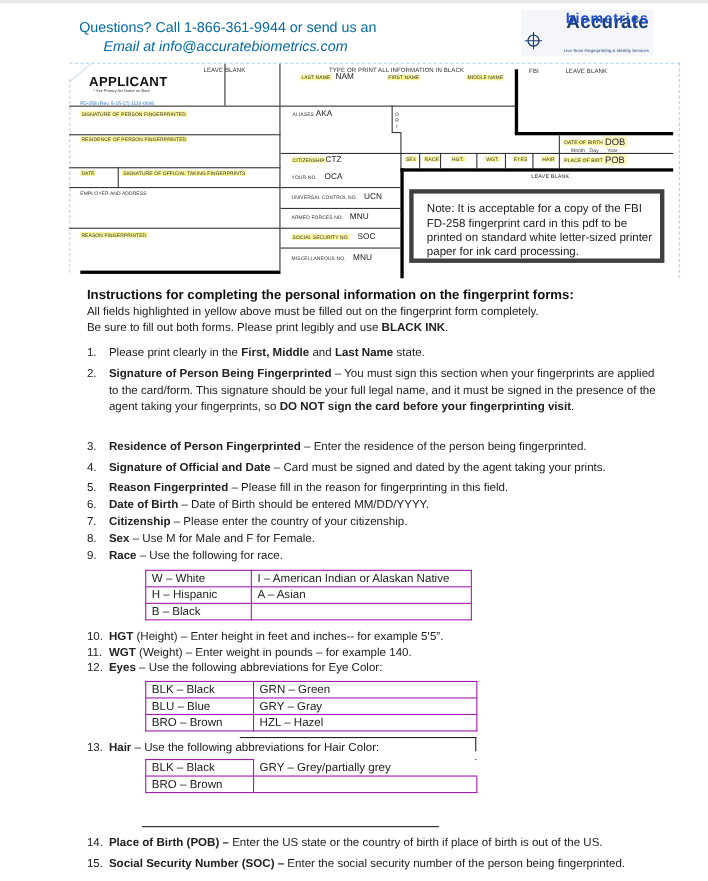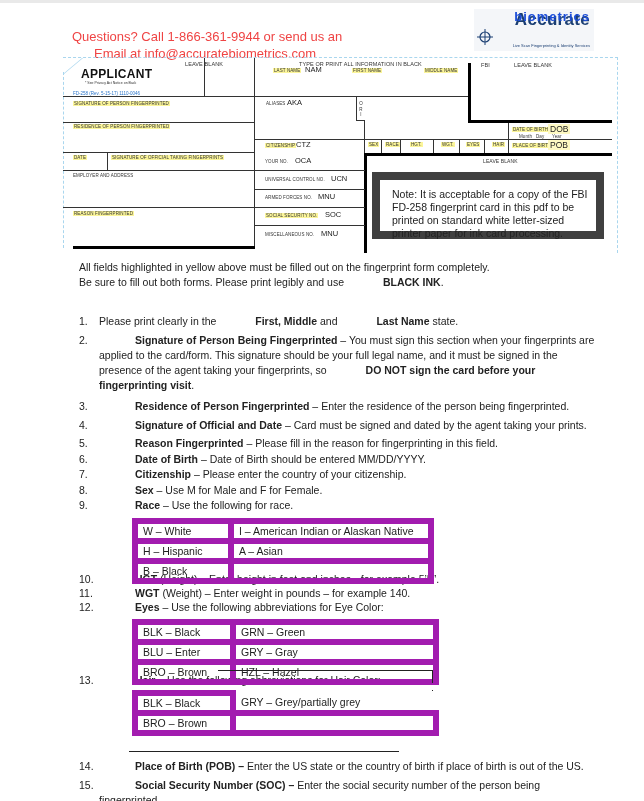--- a/index.html
+++ b/index.html
@@ -2,22 +2,22 @@
 <html><head>
 <meta charset="utf-8">
 <style>
   * { box-sizing: border-box; margin: 0; padding: 0; }
   html, body { width: 644px; height: 801px; background: #ffffff; overflow: hidden; }
   body { font-family: "Liberation Sans", sans-serif; color: #111; position: relative; }
 
   .topbar { position: absolute; left: 0; top: 0; width: 644px; height: 3px; background: #e9e9e9; }
 
   
-  .contact { position: absolute; left: 72px; top: 28px; font-size: 13px; line-height: 17px; color: #ef4444; }
-  .contact .l2 { padding-left: 22px; }
+  .contact { position: absolute; left: 72px; top: 16px; font-size: 13px; line-height: 17px; color: #0369a1; }
+  .contact .l2 { padding-left: 22px; font-style: italic; }
 
   .logo { position: absolute; left: 474px; top: 9px; width: 120px; height: 42px; background: #f4f6f9; }
   .logo .w1 { position: absolute; right: 4px; top: 1px; font-size: 17px; font-weight: bold; color: #1b3f73; letter-spacing: 0.3px; }
   .logo .w2 { position: absolute; right: 4px; top: 0; font-size: 13px; font-weight: bold; color: #1d4ed8; letter-spacing: 1px; }
   .logo .tag { position: absolute; right: 4px; top: 34px; font-size: 4px; color: #1b3f73; }
   .logo .cross { position: absolute; left: 3px; top: 20px; width: 16px; height: 16px; }
 
   
   .card { position: absolute; left: 63px; top: 57px; width: 555px; height: 196px; border-top: 1px dashed #a9d6ee; border-right: 1px dashed #a9d6ee; }
   .card .lborder { position: absolute; left: 0; top: 14px; width: 1px; height: 176px; border-left: 1px dashed #a9d6ee; }
@@ -28,35 +28,35 @@
 
   .lbl { position: absolute; font-size: 4.5px; color: #333; white-space: nowrap; text-transform: uppercase; letter-spacing: 0.1px; }
   .hl { background: #fbf59a; padding: 0 1px; }
   .val { position: absolute; font-size: 7.5px; color: #222; white-space: nowrap; }
   .valhl { background: #fef9c3; padding: 0 2px; font-size: 8.5px; }
 
   .applicant { position: absolute; left: 18px; top: 9px; font-size: 12px; font-weight: bold; letter-spacing: 0.3px; }
   .privacy { position: absolute; left: 22px; top: 23px; font-size: 3.5px; color: #333; }
   .fdnum { position: absolute; left: 10px; top: 33px; font-size: 4.5px; color: #2a74c9; }
 
-  .note { position: absolute; left: 372px; top: 172px; width: 232px; height: 67px; border: 8px solid #404040; background: #fff; padding: 8px 0 0 12px; font-size: 10.5px; line-height: 13px; color: #222; }
+  .note { position: absolute; left: 372px; top: 172px; width: 232px; height: 67px; border: 4px solid #404040; background: #fff; padding: 8px 0 0 12px; font-size: 10.5px; line-height: 13px; color: #222; }
 
   
   .instr { position: absolute; left: 79px; top: 260px; width: 540px; }
   .instr h2 { font-size: 12px; font-weight: bold; line-height: 16px; color: #111; }
   .instr p { font-size: 10.5px; line-height: 15px; color: #222; }
 
   .list { position: absolute; left: 79px; width: 520px; font-size: 10.5px; line-height: 15px; color: #222; }
   .item { position: absolute; left: 0; width: 520px; }
   .item .num { position: absolute; left: 0; top: 0; }
   .item .txt { position: absolute; left: 20px; top: 0; width: 498px; }
-  .b { font-weight: bold; margin-left: 36px; }
+  .b { font-weight: bold; }
 
   table.codes { position: absolute; border-collapse: collapse; font-size: 10.5px; color: #222; }
-  table.codes td { border: 6px solid #a21caf; padding: 0 5px; height: 15px; line-height: 14px; white-space: nowrap; }
+  table.codes td { border: 1px solid #a21caf; padding: 0 5px; height: 15px; line-height: 14px; white-space: nowrap; }
 
   .stray1 { position: absolute; left: 218px; top: 670px; width: 215px; height: 1px; background: #222; }
   .stray2 { position: absolute; left: 432px; top: 670px; width: 1px; height: 13px; background: #222; }
   .stray3 { position: absolute; left: 129px; top: 751px; width: 270px; height: 1px; background: #222; }
   .stray4 { position: absolute; left: 432px; top: 690px; width: 1px; height: 1px; background: #222; }
 </style>
 </head>
 <body>
 
 <div class="topbar"></div>
@@ -167,20 +167,21 @@
   <div class="lbl" style="left:202px; top:155px;"><span class="hl">SOCIAL SECURITY NO.</span></div>
   <div class="val" style="left:262px; top:152px;">SOC</div>
   <div class="ln" style="left:192px; top:167px; width:110px; height:1px;"></div>
   <div class="lbl" style="left:202px; top:174px;">MISCELLANEOUS NO.</div>
   <div class="val" style="left:258px; top:171px;">MNU</div>
 </div>
 
 <div class="note">Note: It is acceptable for a copy of the FBI FD-258 fingerprint card in this pdf to be printed on standard white letter-sized printer paper for ink card processing.</div>
 
 <div class="instr">
+  <h2>Instructions for completing the personal information on the fingerprint forms:</h2>
   <p>All fields highlighted in yellow above must be filled out on the fingerprint form completely.</p>
   <p><span>Be sure to fill out both forms. Please print legibly and use </span><span class="b">BLACK INK</span><span>.</span></p>
 </div>
 
 <div class="list" style="top:0;">
   <div class="item" style="top:314px;">
     <span class="num">1.</span>
     <span class="txt"><span>Please print clearly in the </span><span class="b">First, Middle</span><span> and </span><span class="b">Last Name</span><span> state.</span></span>
   </div>
   <div class="item" style="top:333px;">
@@ -258,21 +259,21 @@
 </tbody>
   </table>
 
 <table class="codes" style="left:132px; top:619px;">
   <tbody>
       <tr>
     <td style="width:98px;">BLK – Black</td>
     <td style="width:203px;">GRN – Green</td>
   </tr>
   <tr>
-    <td>BLU – Enter</td>
+    <td>BLU – Blue</td>
     <td>GRY – Gray</td>
   </tr>
   <tr>
     <td>BRO – Brown</td>
     <td>HZL –  Hazel</td>
   </tr>
 </tbody>
   </table>
 
 <div class="stray1"></div>

